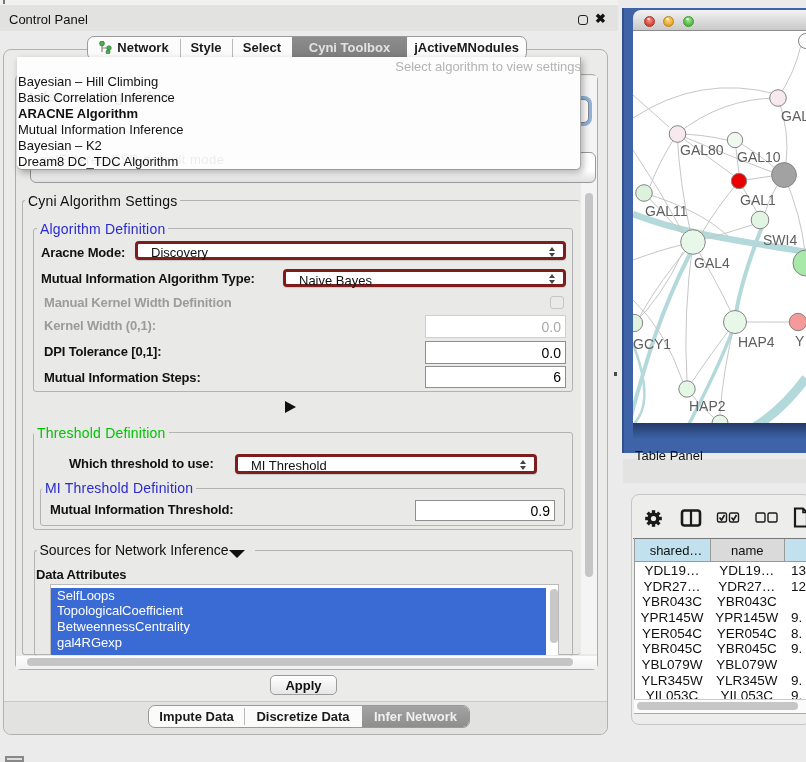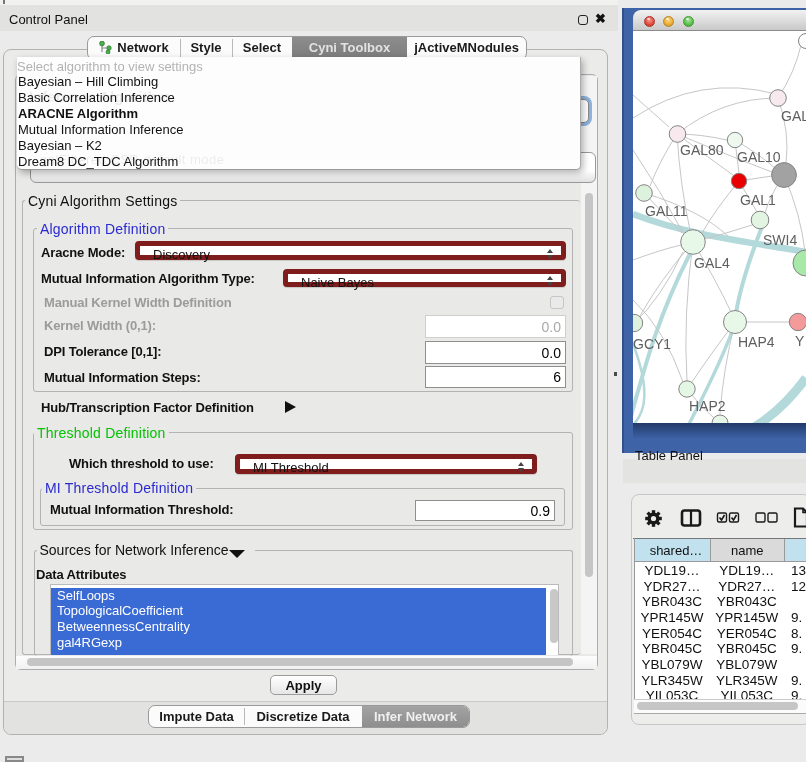--- a/index.html
+++ b/index.html
@@ -6,21 +6,21 @@
 body{width:806px;height:762px;overflow:hidden;background:#ebebeb;font-family:"Liberation Sans",sans-serif;}
 #page{position:relative;width:806px;height:762px;overflow:hidden;}
 #page div,#page span{box-sizing:border-box;}
 .abs{position:absolute;}
 .lbl{font-size:13px;color:#111;white-space:nowrap;}
 .lbl.bold{letter-spacing:-0.15px;}
 .bold{font-weight:bold;}
 .gray{color:#9b9b9b;}
 .grp{border:1px solid #b3b3b3;border-radius:3px;}
 .gtitle{font-size:14px;background:#e9e9e7;padding:0 3px;white-space:nowrap;line-height:14px;letter-spacing:0.2px;}
-.combo{background:#fff;border:5px solid #7f1d1d;border-radius:4px;box-shadow:0 1px 1px rgba(0,0,0,0.15);}
+.combo{background:#fff;border:3px solid #7f1d1d;border-radius:4px;box-shadow:0 1px 1px rgba(0,0,0,0.15);}
 .combo .ct{position:absolute;left:13px;top:1px;font-size:13px;color:#111;white-space:nowrap;}
 .carr{position:absolute;right:7px;width:7px;}
 .carr .up{display:block;width:0;height:0;border-left:3.5px solid transparent;border-right:3.5px solid transparent;border-bottom:4.5px solid #444;margin-bottom:2px;}
 .carr .dn{display:block;width:0;height:0;border-left:3.5px solid transparent;border-right:3.5px solid transparent;border-top:4.5px solid #444;}
 .tfield{background:#fff;font-size:14px;text-align:right;}
 .thumb{background:#c5c5c5;border-radius:5px;}
 .seg{position:absolute;top:0;height:100%;display:flex;align-items:center;justify-content:center;font-size:13px;font-weight:bold;color:#1a1a1a;white-space:nowrap;}
 .segdiv{position:absolute;top:2px;bottom:2px;width:1px;background:#b9b9b9;}
 </style>
 </head>
@@ -55,21 +55,21 @@
 
 <div class="abs" style="left:581px;top:76px;width:16px;height:578px;background:#f4f4f4;"></div>
 <div class="abs thumb" style="left:585px;top:193px;width:8px;height:384px;border-radius:4px;"></div>
 <div class="abs" style="left:16px;top:656px;width:581px;height:13px;background:linear-gradient(#fdfdfd,#f1f1f1);"></div>
 <div class="abs thumb" style="left:27px;top:658px;width:546px;height:8px;border-radius:4px;"></div>
 
 <div class="abs" style="left:30px;top:152px;width:566px;height:31px;border:1px solid #999;border-radius:6px;background:linear-gradient(#fff 60%,#e0e0e0);"></div>
 <div class="abs" style="left:480px;top:99px;width:109px;height:24px;border:1px solid #888;border-radius:5px;background:#fff;box-shadow:0 0 0 3px #8cb2dd;"></div>
 
 <div class="abs" style="left:17px;top:57px;width:564px;height:113px;background:#fdfdfd;border-bottom:1px solid #999;border-right:1px solid #aaa;border-radius:0 0 5px 5px;box-shadow:2px 3px 7px rgba(0,0,0,0.3);"></div>
-<div class="abs" style="left:17px;top:59px;width:564px;text-align:left;font-size:13px;color:#b3b3b3;">Select algorithm to view settings</div>
+<div class="abs" style="left:17px;top:59px;width:564px;text-align:right;font-size:13px;color:#b3b3b3;">Select algorithm to view settings</div>
 <div class="abs" style="left:29px;top:88px;font-size:15px;color:rgba(0,0,0,0.07);font-weight:bold;">Inference Algorithm</div>
 <div class="abs" style="left:40px;top:152px;font-size:13px;letter-spacing:0.5px;color:rgba(0,0,0,0.07);">galFiltered CSR default mode</div>
 <div class="abs lbl" style="left:18px;top:74px;line-height:16px;">Bayesian – Hill Climbing<br>Basic Correlation Inference<br><b>ARACNE Algorithm</b><br>Mutual Information Inference<br>Bayesian – K2<br>Dream8 DC_TDC Algorithm</div>
 
 <div class="abs grp" style="left:22px;top:200px;width:558px;height:455px;border-right:none;"></div>
 <div class="abs gtitle" style="left:25px;top:193.5px;color:#111;">Cyni Algorithm Settings</div>
 
 <div class="abs grp" style="left:33px;top:228px;width:540px;height:164px;"></div>
 <div class="abs gtitle" style="left:37px;top:221.5px;color:#2a2ad0;">Algorithm Definition</div>
 
@@ -91,21 +91,20 @@
     </div>
 <div class="abs lbl bold gray" style="left:44px;top:295px;">Manual Kernel Width Definition</div>
 <div class="abs" style="left:550px;top:295.5px;width:14px;height:13px;border:1px solid #c6c6c6;border-radius:3px;background:#eaeaea;"></div>
 <div class="abs lbl bold gray" style="left:44px;top:318px;">Kernel Width (0,1):</div>
 <div class="abs tfield" style="left:425px;top:314.5px;width:141px;height:23.5px;border:1px solid #cfcfcf;color:#a9a9a9;padding:3px 4px 0 0;">0.0</div>
 <div class="abs lbl bold" style="left:44px;top:344px;">DPI Tolerance [0,1]:</div>
 <div class="abs tfield" style="left:425px;top:341px;width:141px;height:23px;border:1px solid #8f8f8f;color:#000;padding:3px 4px 0 0;">0.0</div>
 <div class="abs lbl bold" style="left:44px;top:369.5px;">Mutual Information Steps:</div>
 <div class="abs tfield" style="left:425px;top:366px;width:141px;height:22px;border:1px solid #8f8f8f;color:#000;padding:2px 4px 0 0;">6</div>
 
-<div class="abs lbl bold" style="left:41px;top:400px;">Hub/Transcription Factor Definition</div>
 <div class="abs" style="left:285px;top:401px;width:0;height:0;border-left:11px solid #111;border-top:6px solid transparent;border-bottom:6px solid transparent;"></div>
 
 <div class="abs grp" style="left:33px;top:432px;width:540px;height:98px;"></div>
 <div class="abs gtitle" style="left:34px;top:425.5px;color:#00c400;">Threshold Definition</div>
 <div class="abs lbl bold" style="left:69px;top:456px;">Which threshold to use:</div>
 <div class="abs combo" style="left:235px;top:454px;width:302px;height:19.5px;">
       <span class="ct">MI Threshold</span>
       <span class="carr" style="top:3px;">
         <span class="up"></span>
         <span class="dn"></span>

